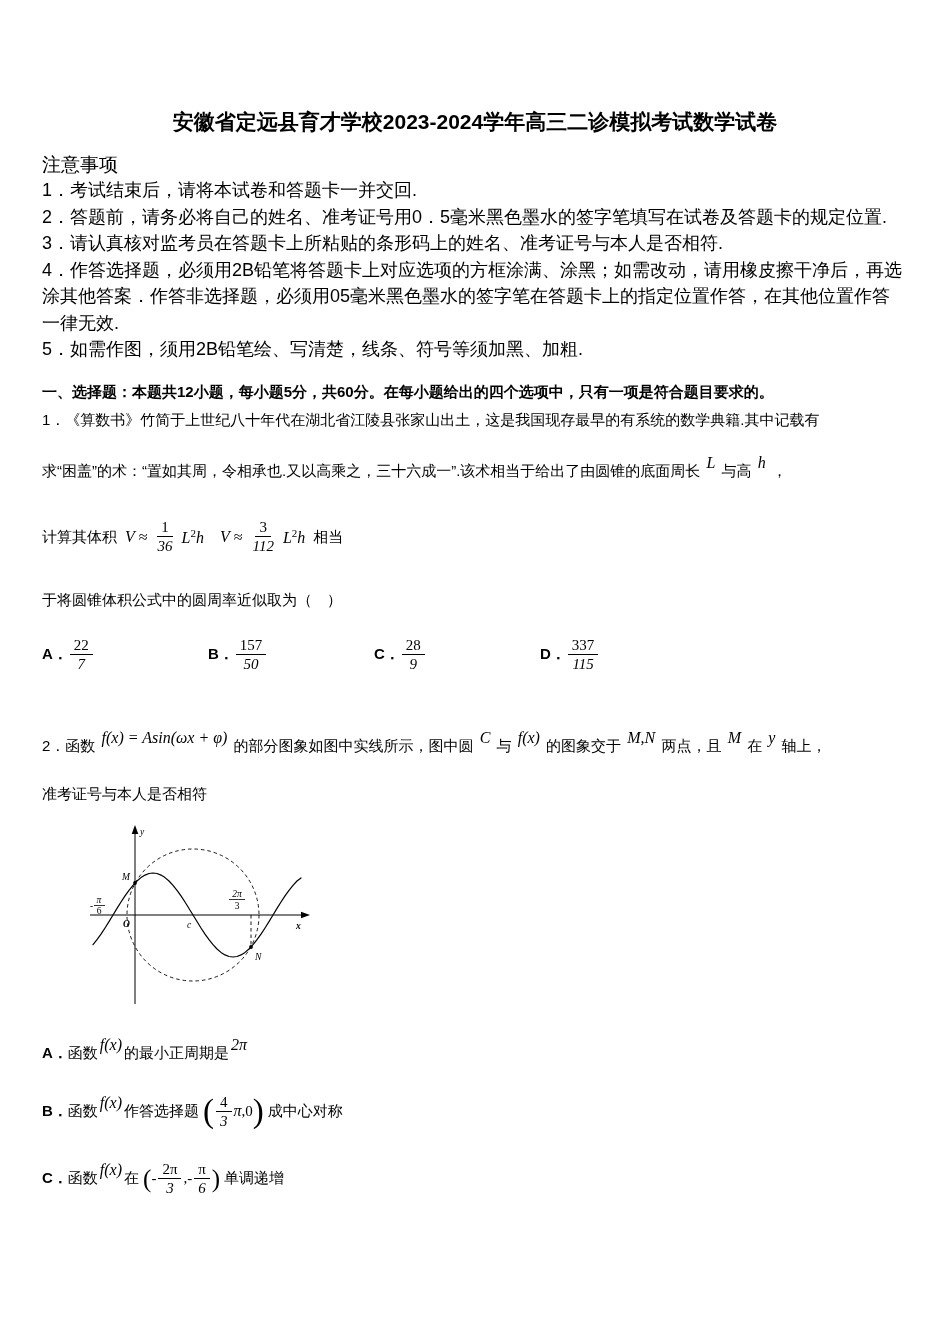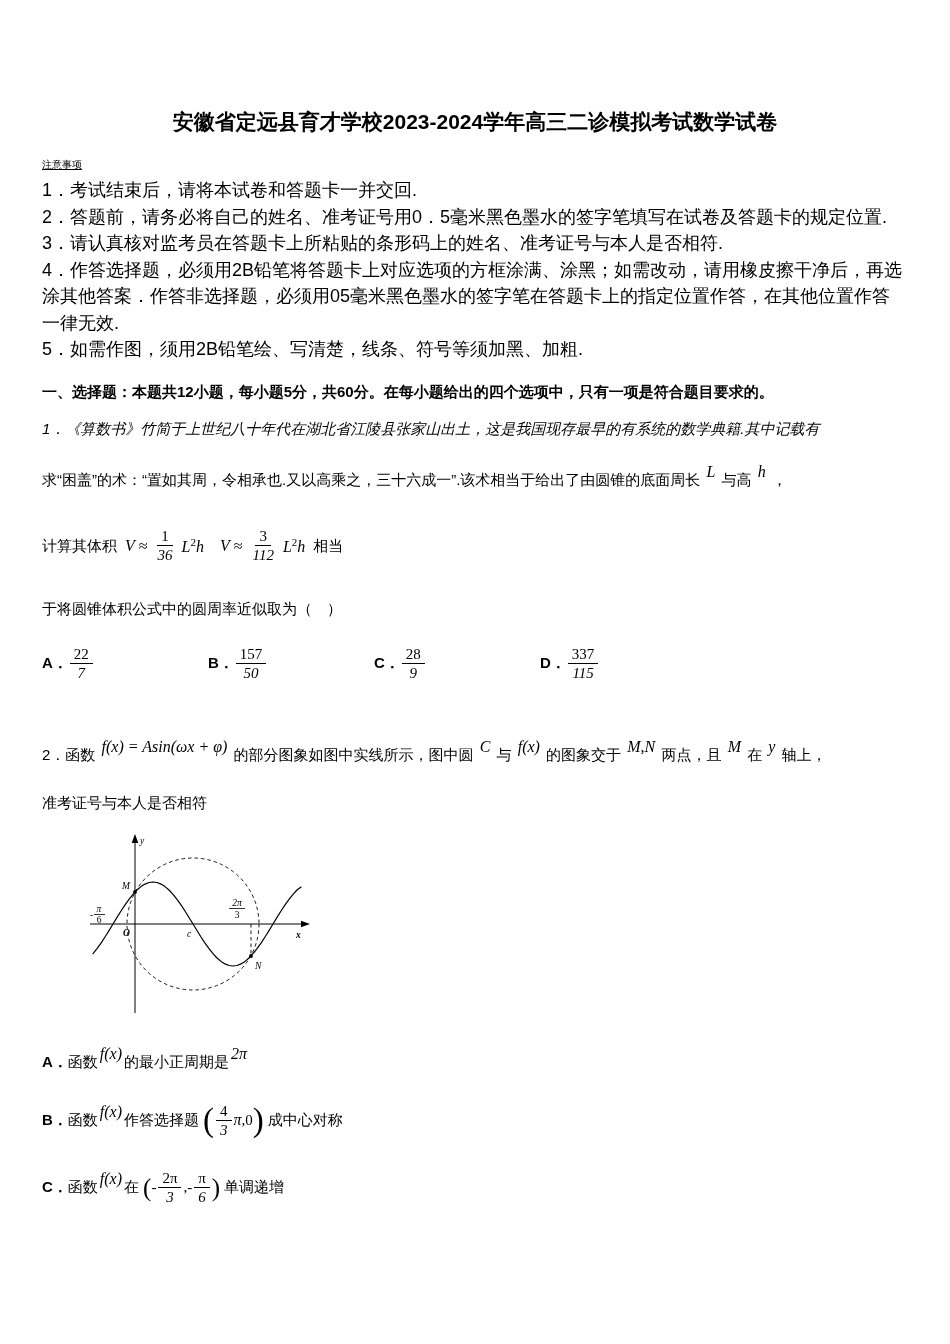--- a/index.html
+++ b/index.html
@@ -1,24 +1,24 @@
 <!DOCTYPE html>
 <html><head>
 <meta charset="utf-8">
 <style>
   html,body{margin:0;padding:0;background:#ffffff;}
   body{width:950px;color:#000;font-family:"Liberation Sans",sans-serif;-webkit-font-smoothing:antialiased;}
   .page{width:950px;height:1344px;padding:108px 42px 0 42px;box-sizing:border-box;position:relative;overflow:hidden;background:#fff;}
   .title{font-size:21px;font-weight:700;text-align:center;line-height:28px;margin:0;}
   .notice{margin-top:16px;}
-  .nheading{font-size:10px;line-height:25px;text-decoration:underline;}
+  .nheading{font-size:19px;line-height:25px;}
   .nitem{font-size:18px;line-height:26.5px;}
   .sheading{margin-top:16px;font-size:15px;font-weight:700;line-height:26px;}
   .para{font-size:15px;line-height:25px;margin:0;}
-  .p-q1a{margin-top:11px;font-style:italic;}
+  .p-q1a{margin-top:2px;}
   .p-q1b{margin-top:22px;line-height:34px;}
   .formula-line{margin-top:30px;display:flex;align-items:center;flex-wrap:nowrap;}
   .formula-line > span{white-space:nowrap;text-align:right;}
   .p-q1d{margin-top:32px;}
   .mvar{font-family:"Liberation Serif",serif;font-style:italic;font-size:16px;}
   .mnum{font-family:"Liberation Serif",serif;font-style:normal;font-size:15px;}
   .rise{position:relative;top:-8px;display:inline-block;padding:0 2px;}
   .math{display:inline-flex;align-items:center;gap:3px;margin:0 8px;font-family:"Liberation Serif",serif;font-size:16px;}
   .math .mop{font-style:normal;padding:0 1px;}
   .frac{display:inline-flex;flex-direction:column;align-items:center;font-family:"Liberation Serif",serif;font-size:15px;line-height:1.2;vertical-align:middle;margin:0 2px;}

